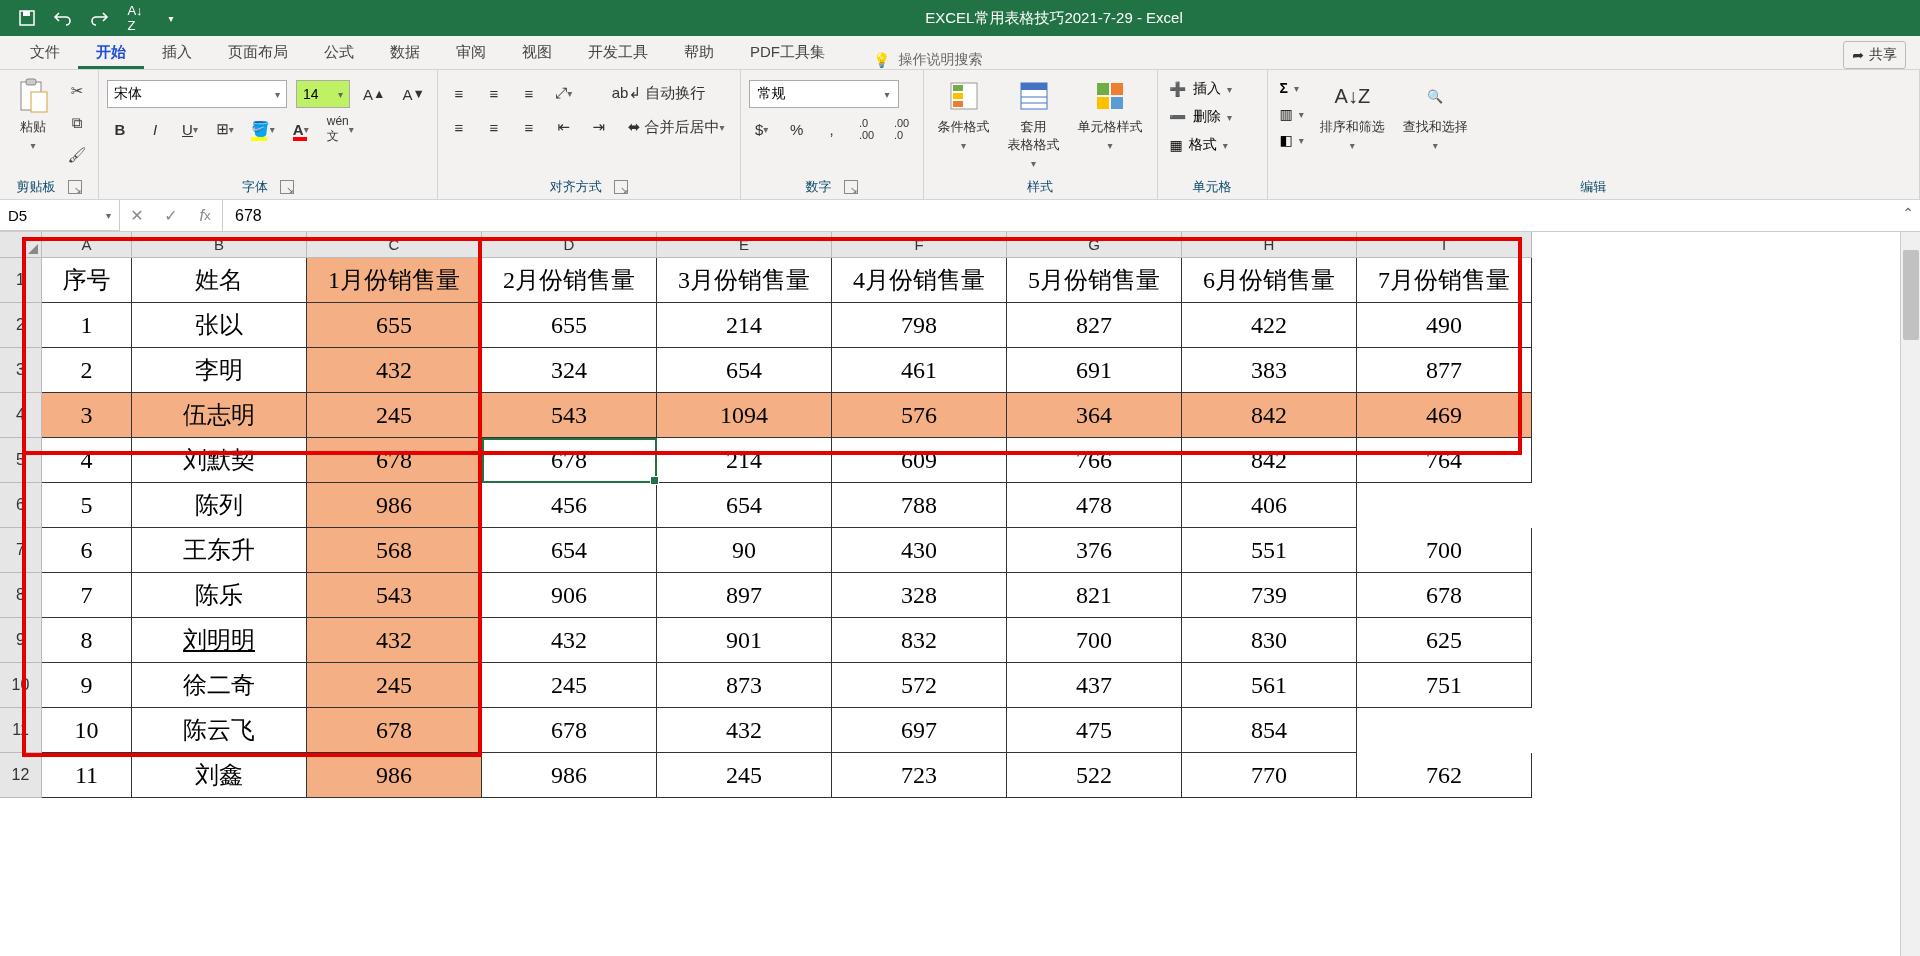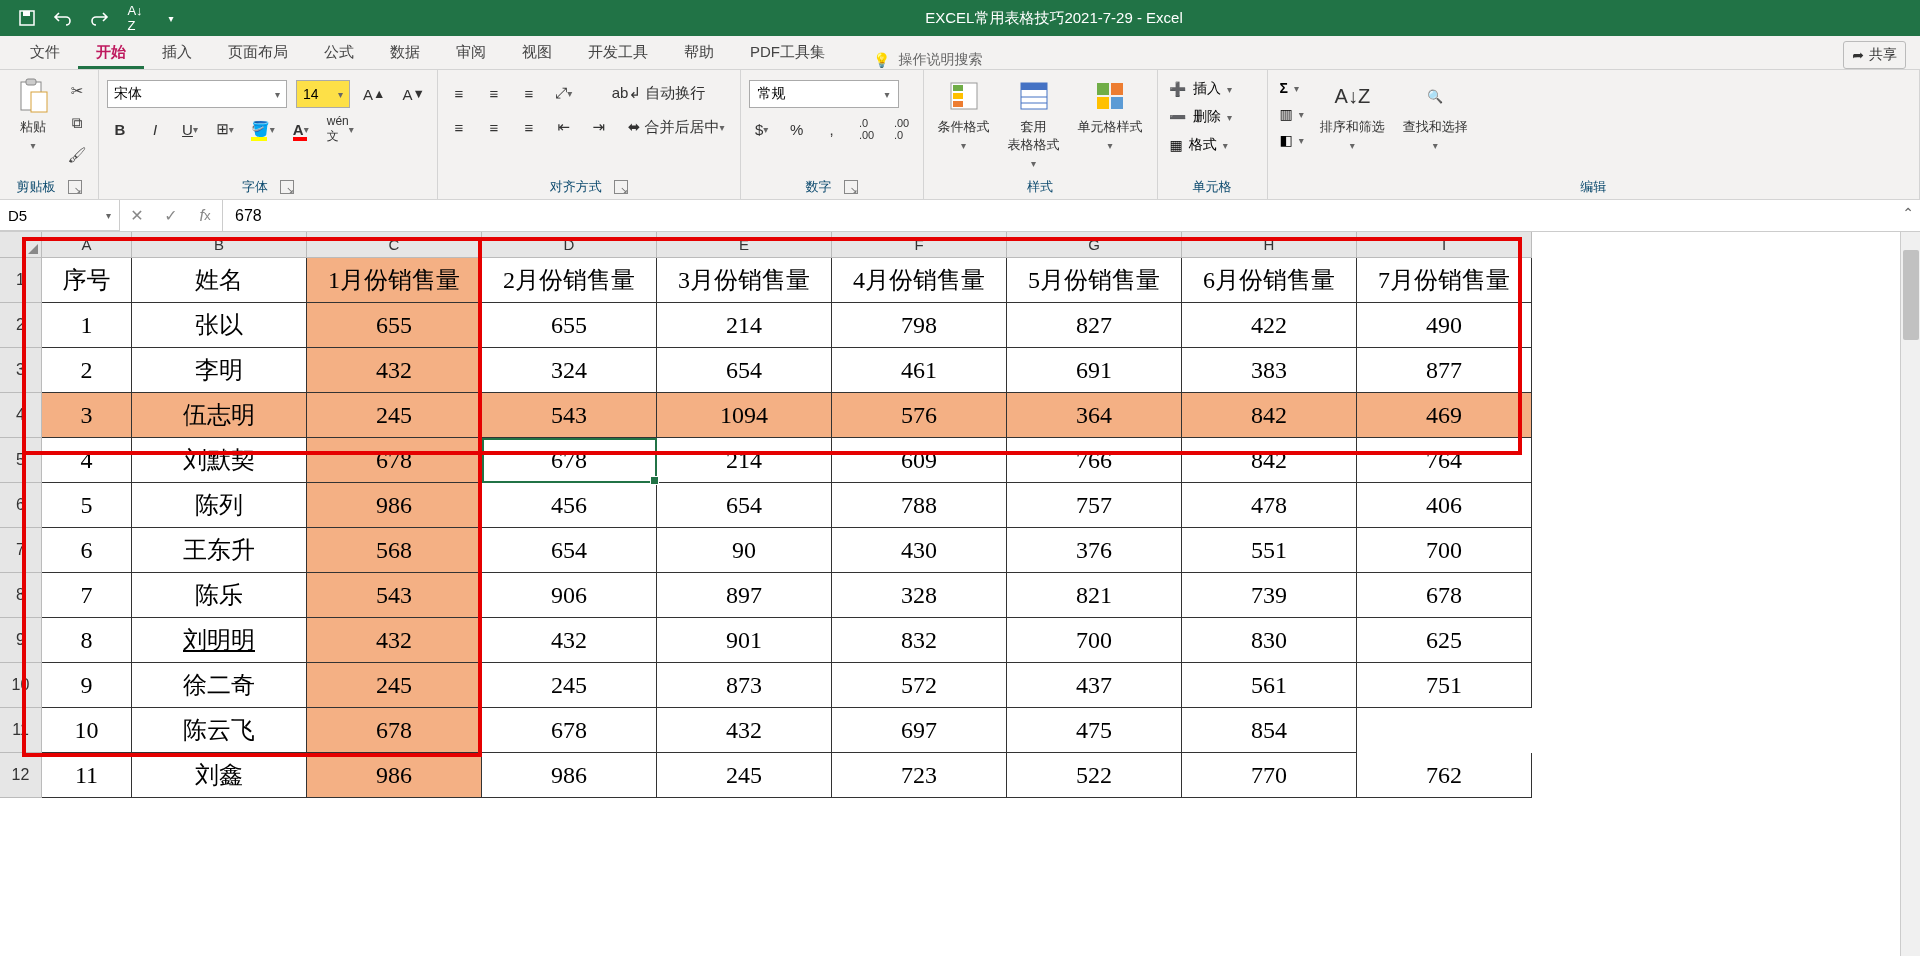--- a/index.html
+++ b/index.html
@@ -10,38 +10,38 @@
 .titlebar .qat { display:flex; align-items:center; gap:2px; padding-left:10px; }
 .titlebar .qat .qbtn { width:34px; height:30px; display:flex; align-items:center; justify-content:center; cursor:pointer; }
 .titlebar .title { flex:1; text-align:center; font-size:15px; }
 .titlebar .right { display:flex; align-items:center; gap:2px; padding-right:2px; }
 .titlebar .login { background:#fff; color:#333; padding:3px 12px; border-radius:3px; font-size:13px; margin-right:12px; }
 .titlebar .winbtn { width:55px; height:36px; display:flex; align-items:center; justify-content:center; cursor:pointer; }
 
 
 .tabstrip { height:34px; background:#f3f2f1; display:flex; align-items:flex-end; padding-left:12px; border-bottom:1px solid #d4d4d4; }
 .tabstrip .tab { padding:8px 18px 7px; font-size:15px; color:#444; cursor:pointer; }
-.tabstrip .tab.active { color:#be185d; font-weight:600; border-bottom:3px solid #217346; padding-bottom:4px; }
+.tabstrip .tab.active { color:#1d4ed8; font-weight:600; border-bottom:3px solid #217346; padding-bottom:4px; }
 .tabstrip .tellme { display:flex; align-items:center; gap:8px; margin-left:30px; color:#666; font-size:14px; }
 .tabstrip .share { margin-left:auto; margin-right:14px; color:#333; font-size:14px; display:flex; align-items:center; gap:5px; padding:4px 8px; border:1px solid #bbb; border-radius:3px; cursor:pointer; }
 
 
 .ribbon { height:130px; background:#f3f2f1; display:flex; border-bottom:1px solid #d4d4d4; }
 .group { display:flex; flex-direction:column; padding:4px 8px 0; border-right:1px solid #d4d4d4; }
 .group .groupbody { flex:1; display:flex; align-items:flex-start; gap:6px; }
 .group .grouplabel { text-align:center; font-size:13px; color:#0c4a6e; padding:4px 0 3px; display:flex; justify-content:center; align-items:center; gap:12px; }
 .dlg { width:14px; height:14px; border:1px solid #888; position:relative; cursor:pointer; }
 .dlg::after { content:"↘"; font-size:9px; position:absolute; bottom:-2px; right:-1px; color:#666; }
 .bigbtn { display:flex; flex-direction:column; align-items:center; justify-content:center; gap:4px; padding:4px 6px; font-size:13px; color:#333; cursor:pointer; min-width:50px; }
 .bigbtn .ico { width:36px; height:36px; display:flex; align-items:center; justify-content:center; }
 .smallcol { display:flex; flex-direction:column; gap:6px; padding-top:4px; }
 .smallbtn { width:26px; height:26px; display:flex; align-items:center; justify-content:center; cursor:pointer; font-size:15px; color:#444; }
 .row { display:flex; align-items:center; gap:9px; }
 .fontsel { width:180px; height:28px; border:1px solid #aaa; background:#fff; padding:0 6px; font-size:14px; display:flex; align-items:center; justify-content:space-between; cursor:pointer;}
-.sizesel { width:54px; height:28px; border:1px solid #aaa; background:#fde047; padding:0 6px; font-size:14px; display:flex; align-items:center; justify-content:space-between; cursor:pointer;}
+.sizesel { width:54px; height:28px; border:1px solid #aaa; background:#bef264; padding:0 6px; font-size:14px; display:flex; align-items:center; justify-content:space-between; cursor:pointer;}
 .caret { font-size:10px; color:#666; }
 .rbtn { min-width:26px; height:26px; border:1px solid transparent; display:flex; align-items:center; justify-content:center; cursor:pointer; font-size:15px; color:#333; padding:0 3px; }
 .numfmt { width:150px; height:28px; border:1px solid #aaa; background:#fff; padding:0 8px; font-size:14px; display:flex; align-items:center; justify-content:space-between; cursor:pointer; }
 .cellmenu { display:flex; align-items:center; gap:6px; font-size:14px; cursor:pointer; padding:2px 4px; }
 
 
 .fbar { height:32px; display:flex; align-items:stretch; border-bottom:1px solid #ccc; background:#fff; }
 .namebox { width:120px; border:1px solid #ccc; border-top:none; border-left:none; display:flex; align-items:center; padding:0 8px; font-size:15px; justify-content:space-between; }
 .fbtns { display:flex; align-items:center; border-right:1px solid #ccc; }
 .fbtns .fb { width:34px; display:flex; align-items:center; justify-content:center; color:#888; cursor:pointer; font-size:16px; }
@@ -432,21 +432,20 @@
         <div class="cell" style="width: 175px;">764</div>
       </div>
       <div class="row-r">
         <div class="rowhead">6</div>
         <div class="cell" style="width: 90px;">5</div>
         <div class="cell" style="width: 175px;">陈列</div>
         <div class="cell orange" style="width: 175px;">986</div>
         <div class="cell" style="width: 175px;">456</div>
         <div class="cell" style="width: 175px;">654</div>
         <div class="cell" style="width: 175px;">788</div>
-        <div class="cell" style="width: 175px;">757</div>
         <div class="cell" style="width: 175px;">478</div>
         <div class="cell" style="width: 175px;">406</div>
       </div>
       <div class="row-r">
         <div class="rowhead">7</div>
         <div class="cell" style="width: 90px;">6</div>
         <div class="cell" style="width: 175px;">王东升</div>
         <div class="cell orange" style="width: 175px;">568</div>
         <div class="cell" style="width: 175px;">654</div>
         <div class="cell" style="width: 175px;">90</div>

